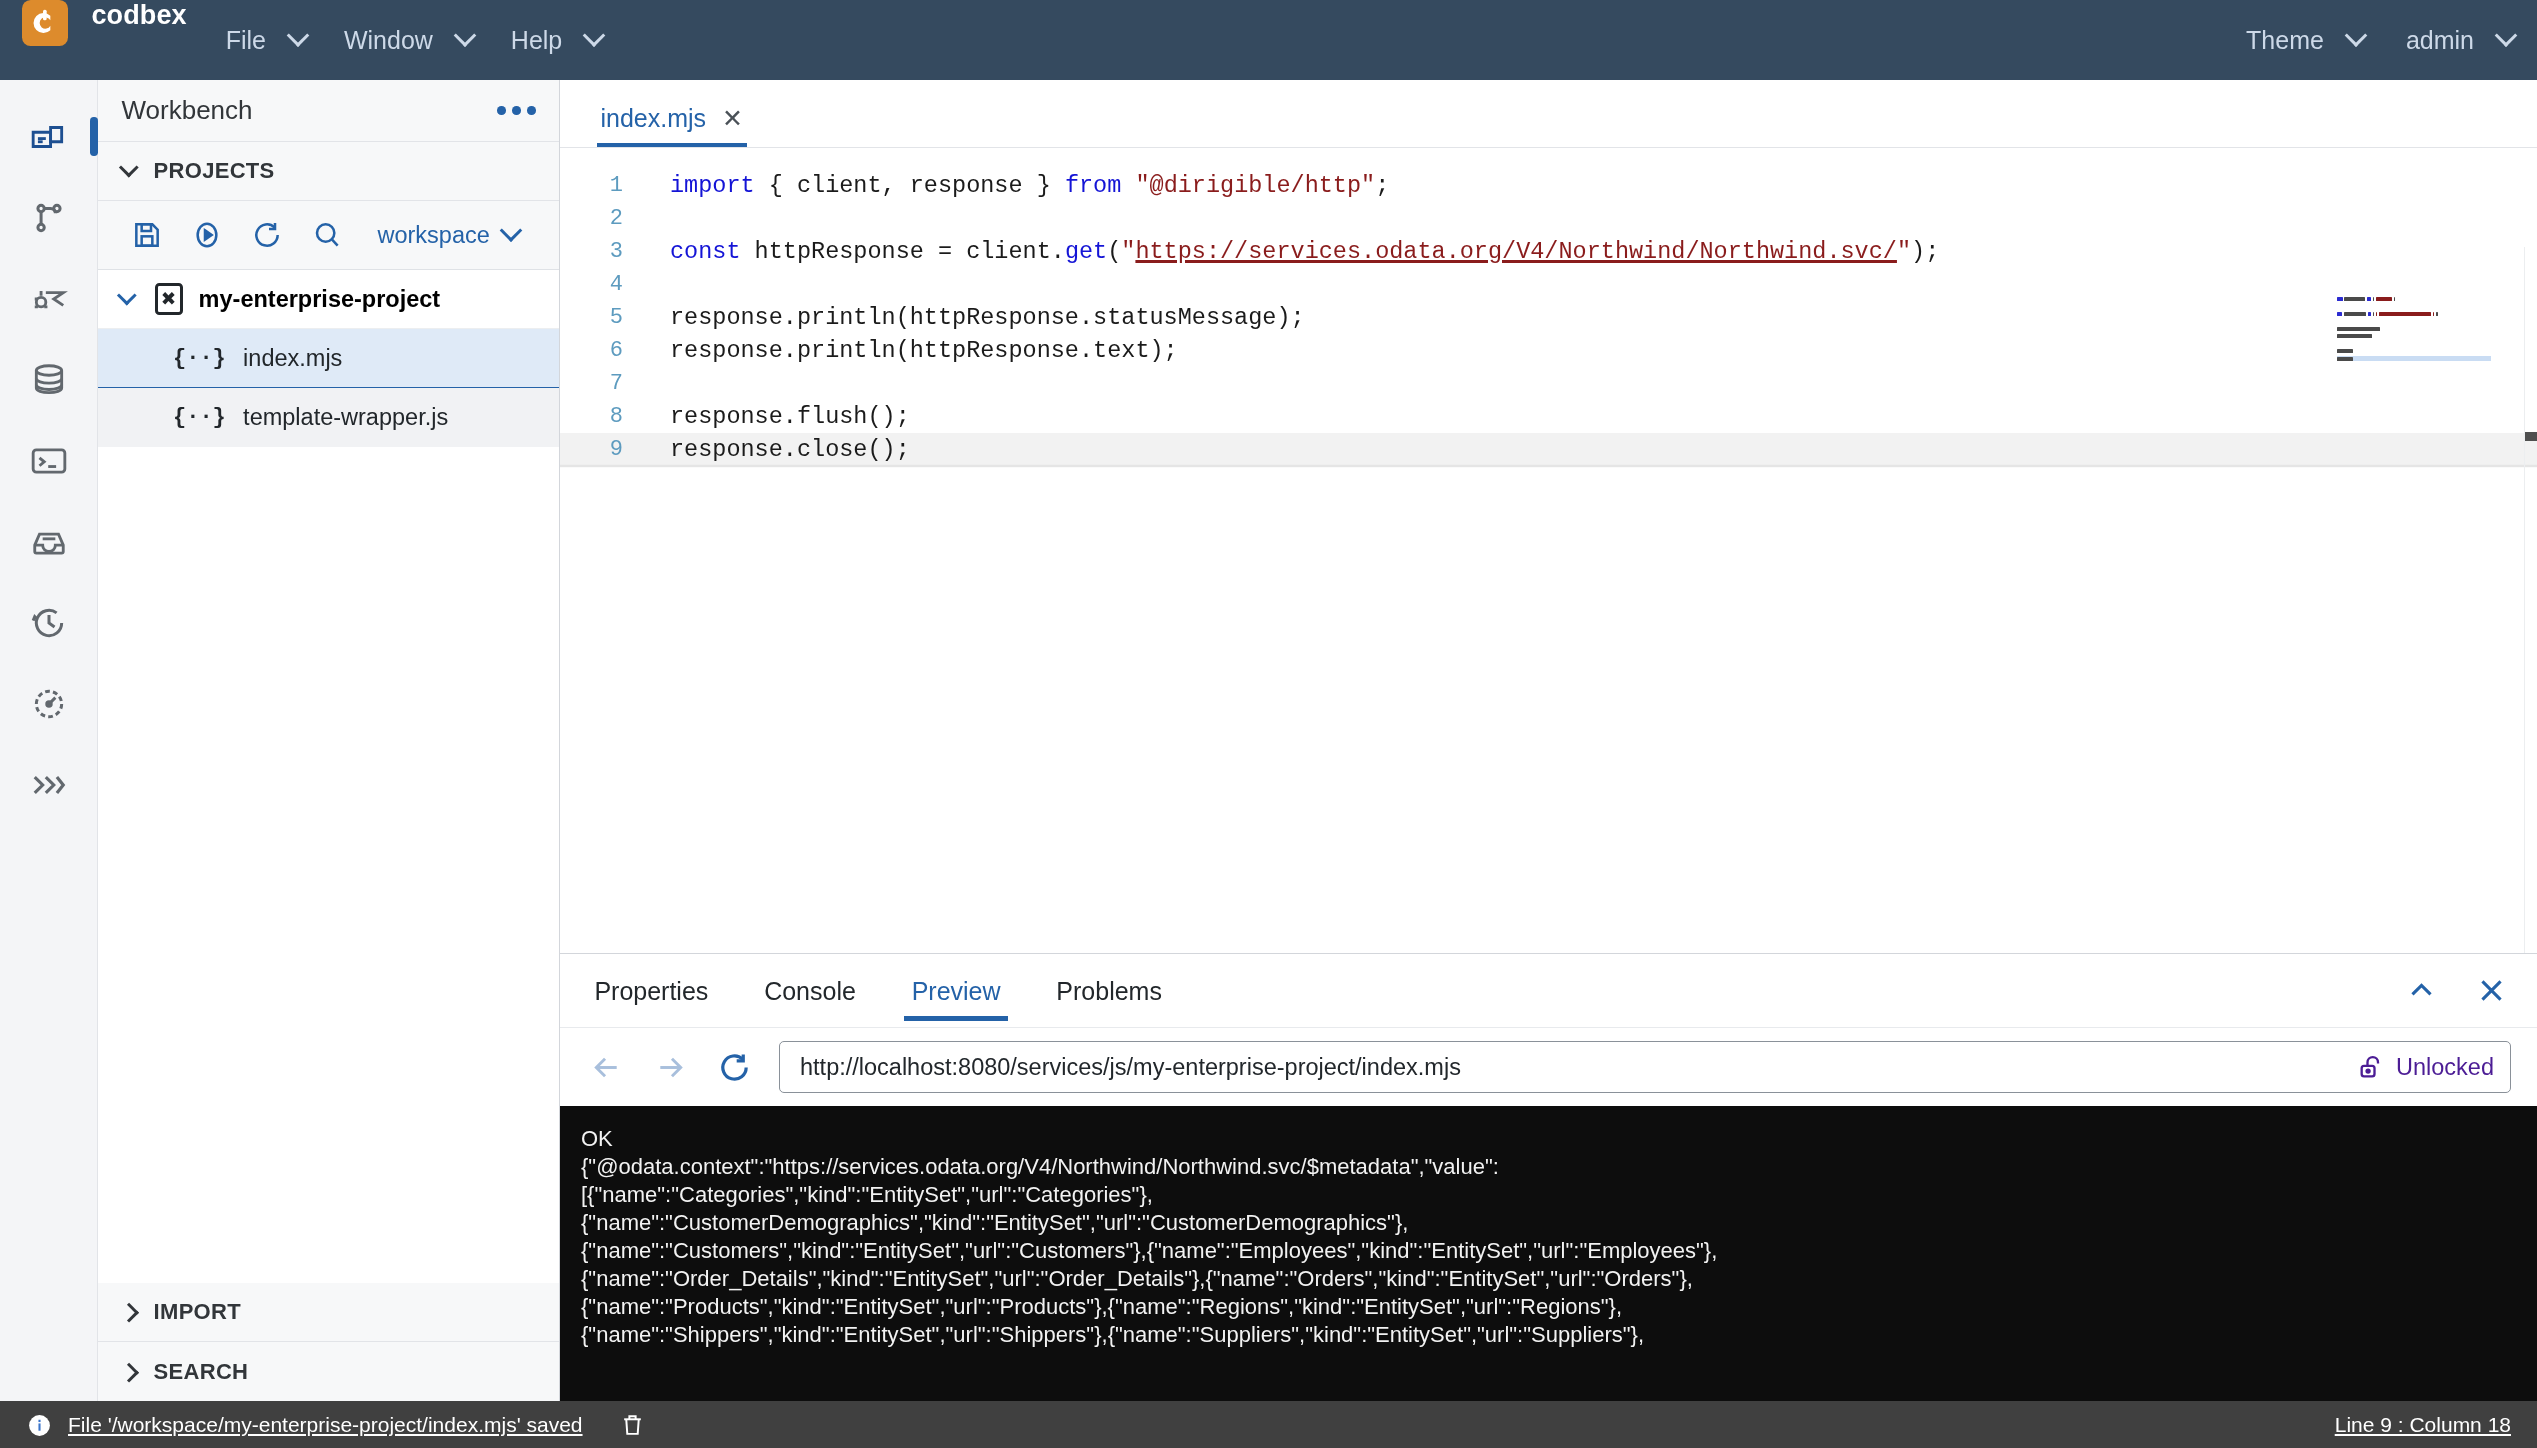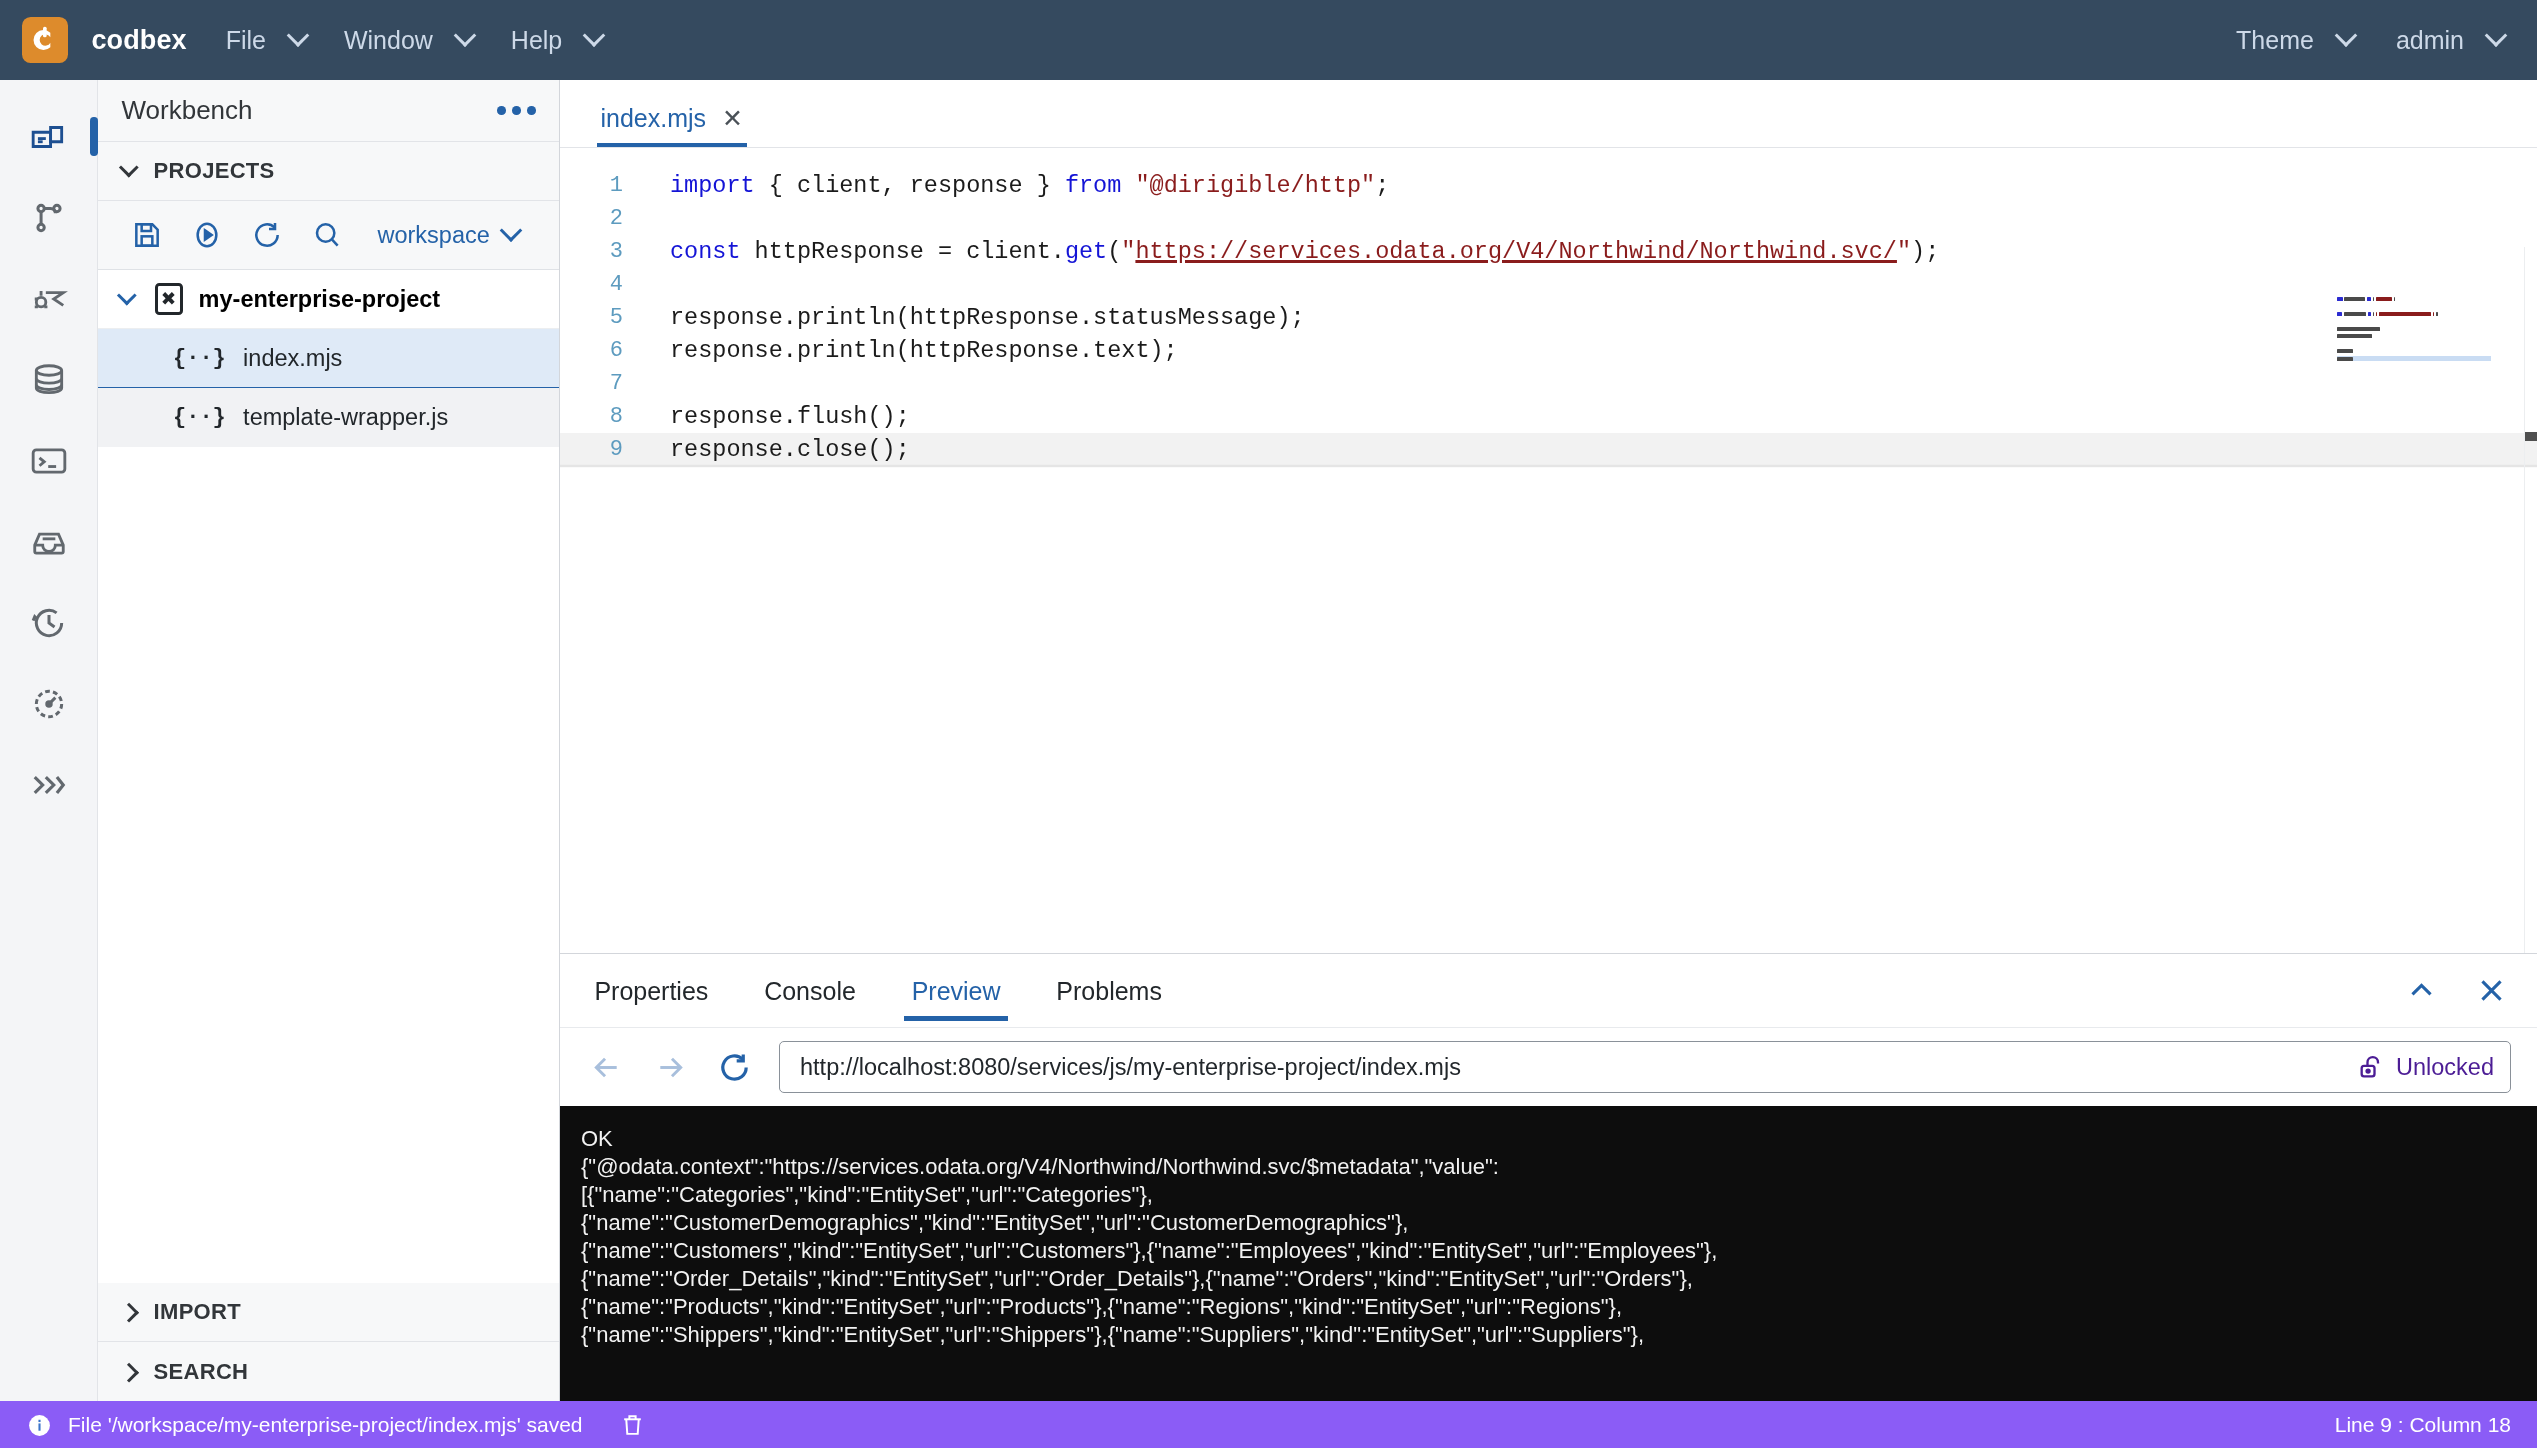--- a/index.html
+++ b/index.html
@@ -8,22 +8,22 @@
     font-family: "Liberation Sans", sans-serif;
     background: #ffffff;
     overflow: hidden;
   }
   .app { width: 2538px; height: 1449px; display: flex; flex-direction: column; }
 
   
   .header {
     height: 80px; flex: 0 0 80px;
     background: #354a5f;
-    display: flex; align-items: center;
-    padding: 0 34px 0 22px;
+    display: flex; 
+    padding: 0 24px 0 22px;
     color: #d8e3ef;
   }
   .logo-box {
     width: 46px; height: 46px; border-radius: 8.6px;
     background: #dd8b2c; display: flex; align-items: center; justify-content: center;
     flex: 0 0 46px;
   }
   .brand {
     color: #ffffff; font-size: 27px; font-weight: bold;
     margin-left: 23.5px; letter-spacing: 0.1px;
@@ -195,22 +195,22 @@
   .lock-btn svg { width: 28px; height: 28px; }
 
   .console {
     flex: 1 1 auto; background: #0d0d0d; color: #f2f2f2;
     font-family: Liberation Sans, sans-serif; font-size: 22px; line-height: 28px;
     padding: 18.5px 21px 0 21px; overflow: hidden; white-space: pre;
   }
 
   
   .status {
-    height: 48px; flex: 0 0 48px; background: #8b5cf6; color: #fff;
-    display: flex; align-items: center; padding: 0 27px;
+    height: 48px; flex: 0 0 48px; background: #404040; color: #fff;
+    display: flex; align-items: center; padding: 0 27px; text-decoration: underline;
   }
   .status-left { display: flex; align-items: center; gap: 16px; }
   .status-left svg { width: 25px; height: 25px; }
   .status-msg { font-size: 21px; }
   .trash { margin-left: 21px; cursor: pointer; }
   .trash svg { width: 25px; height: 25px; }
   .status-right { margin-left: auto; font-size: 21px; }
 </style>
 </head>
 <body>

